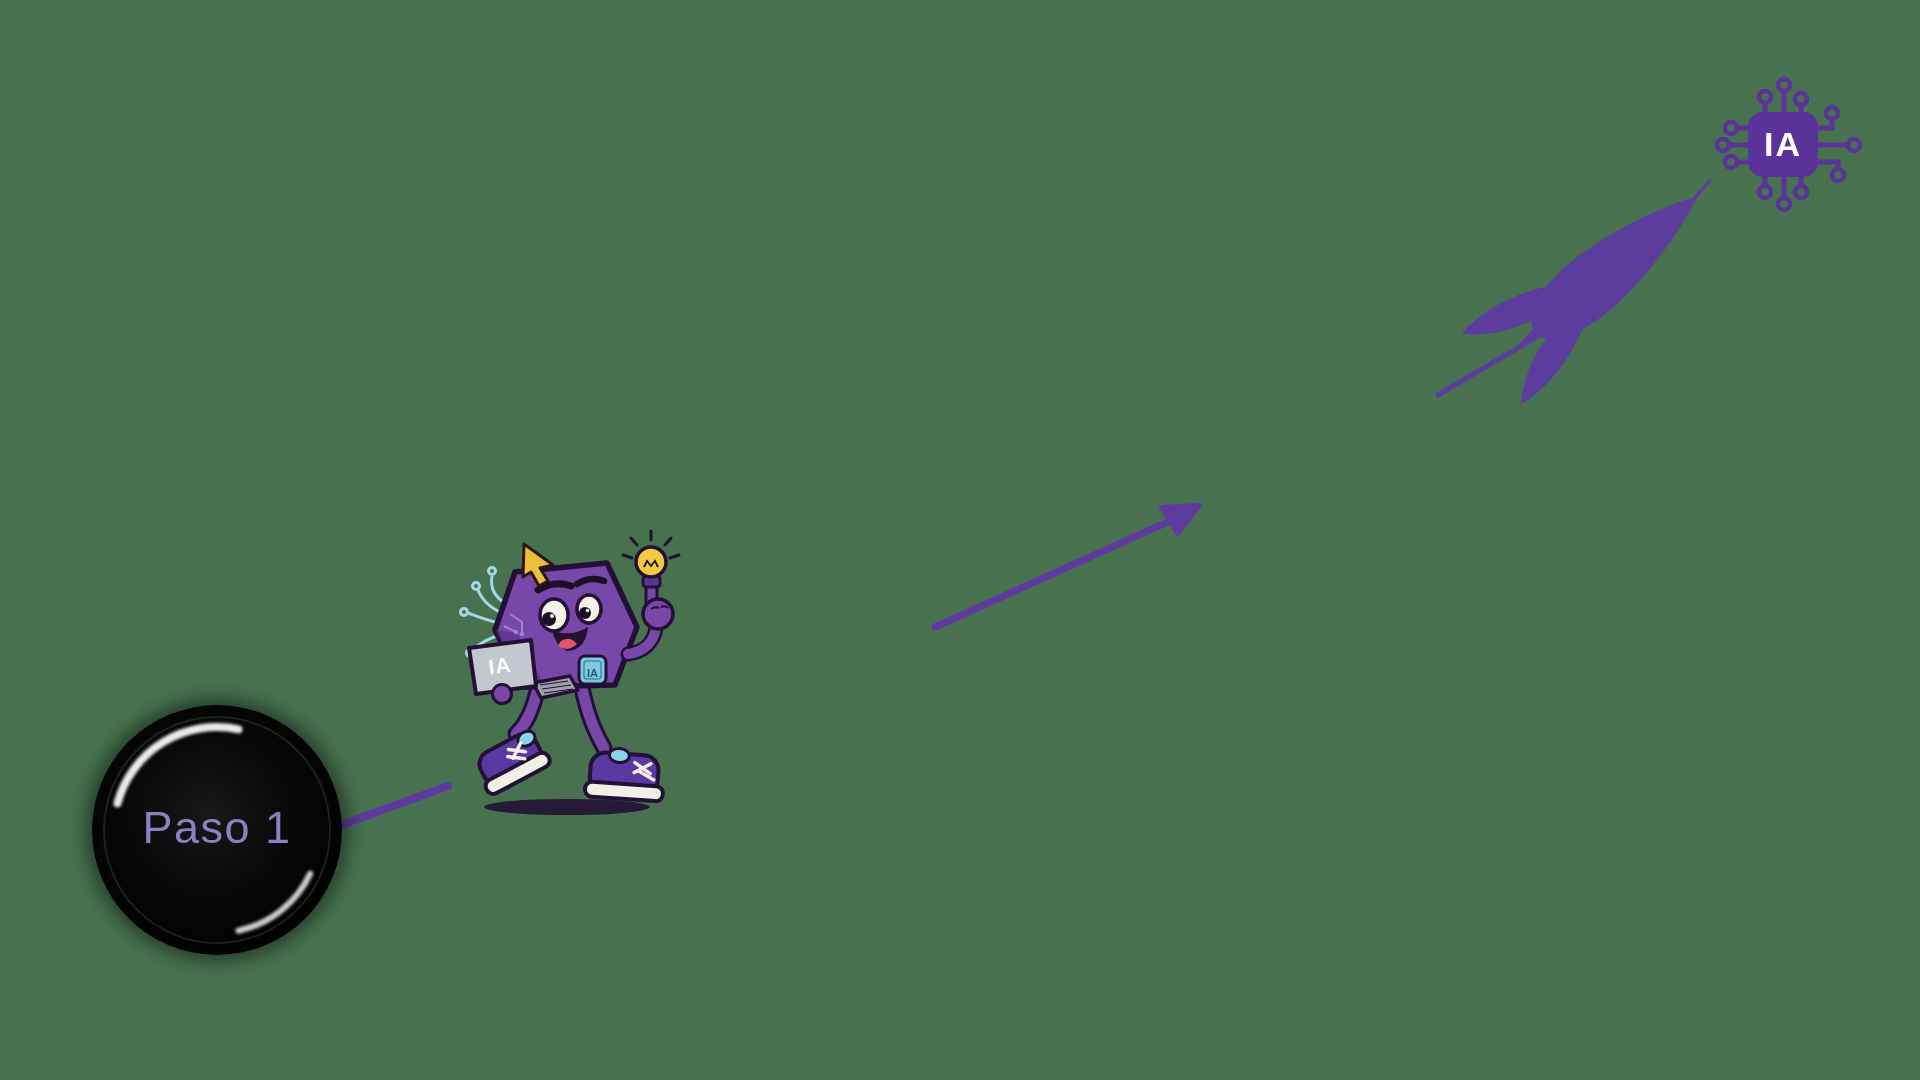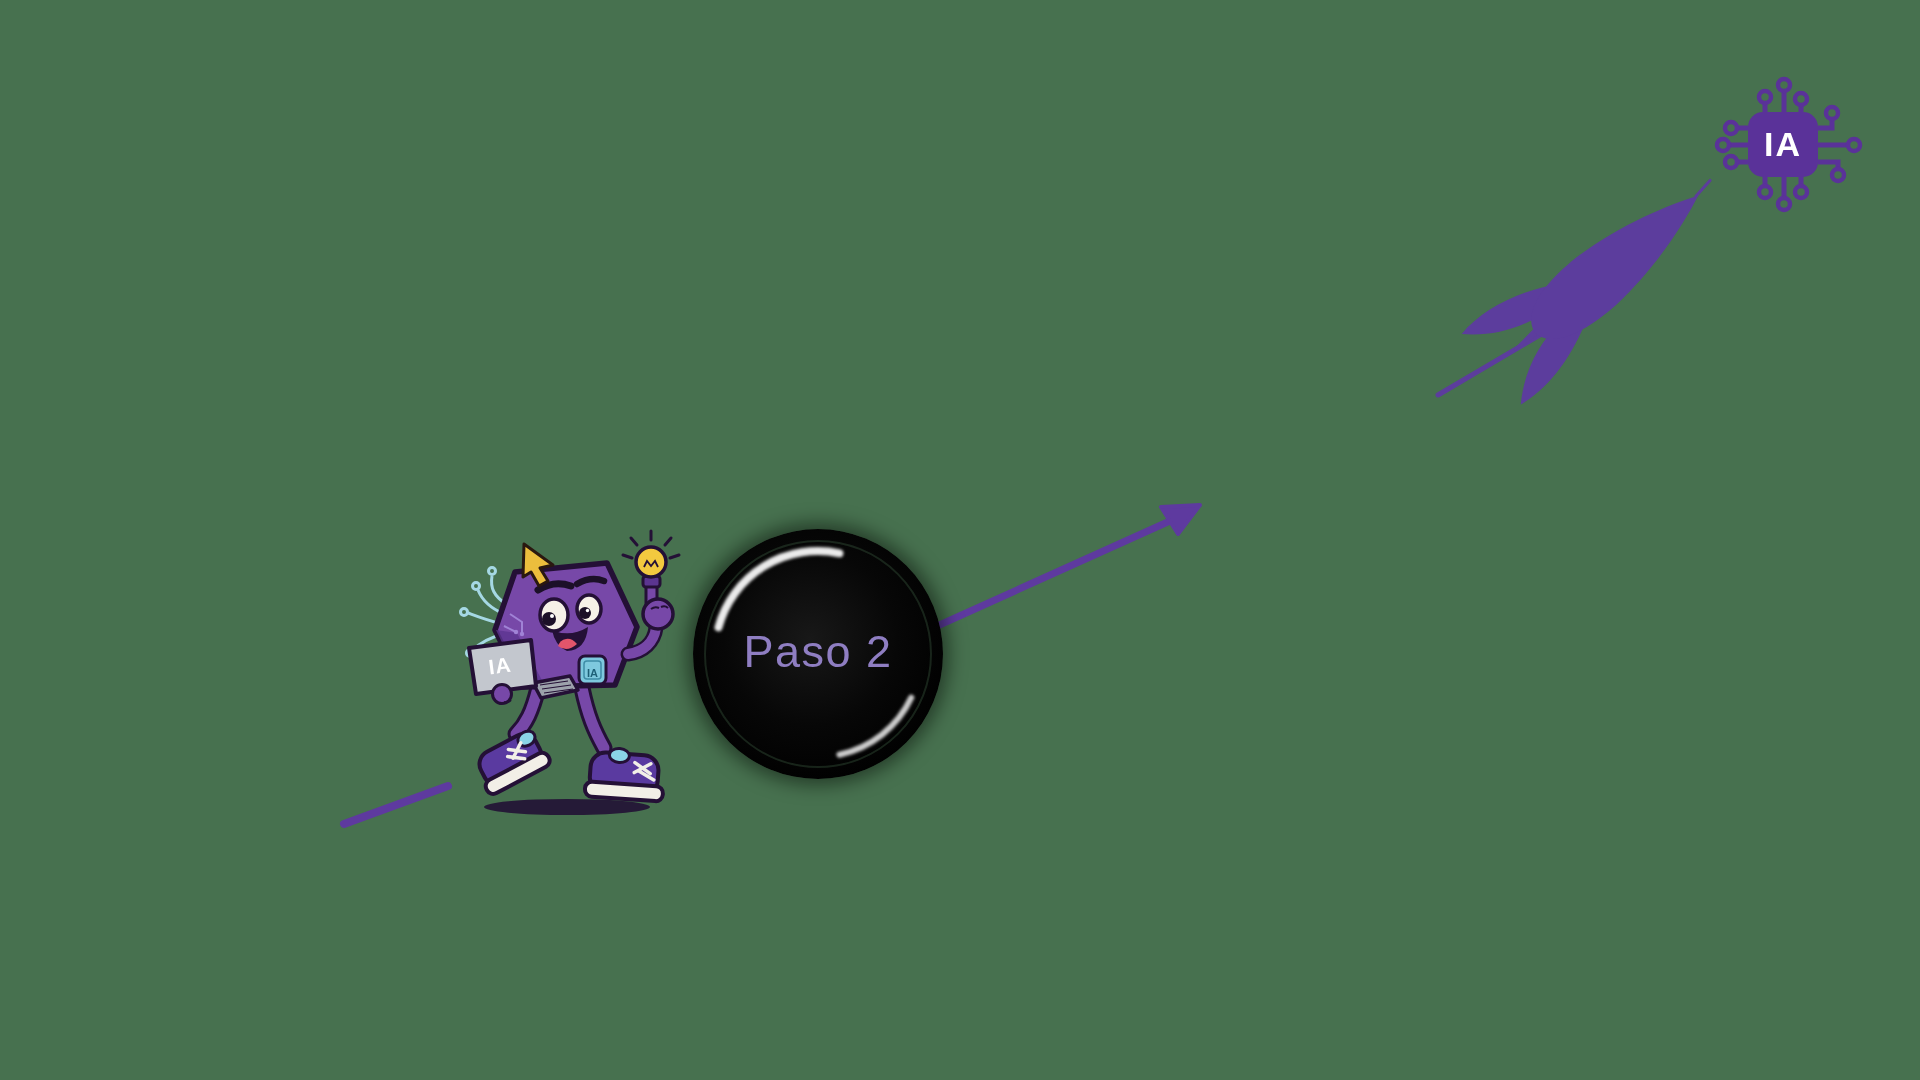--- a/index.html
+++ b/index.html
@@ -35,34 +35,34 @@
 
   <svg class="overlay" viewBox="0 0 1920 1080">
     <line x1="344" y1="824" x2="448" y2="786" stroke="#5E3A9F" stroke-width="8" stroke-linecap="round"></line>
     <g>
       <line x1="935" y1="627" x2="1181" y2="516" stroke="#5E3A9F" stroke-width="7" stroke-linecap="round"></line>
       <path d="M1200,505 L1178,534 L1161,507 Z" fill="#5E3A9F" stroke="#5E3A9F" stroke-width="4" stroke-linejoin="round"></path>
     </g>
     <line x1="1438" y1="395" x2="1560" y2="323" stroke="#5C3D9D" stroke-width="5" stroke-linecap="round"></line>
   </svg>
 
-
-  <div class="sphere" id="sphere2">
+  <div class="sphere" id="sphere1">
     <svg viewBox="0 0 250 250">
       <defs>
-          <filter id="glowB" x="-30%" y="-30%" width="160%" height="160%">
+          <filter id="glowA" x="-30%" y="-30%" width="160%" height="160%">
             <feGaussianBlur stdDeviation="1.7"></feGaussianBlur>
           </filter>
         </defs>
       <circle cx="125" cy="125" r="113" fill="none" stroke="#4E7A56" stroke-width="2" opacity="0.28"></circle>
-      <path d="M25.5,98.3 A103,103 0 0 1 146.4,24.3" fill="none" stroke="#FFFFFF" stroke-width="8" stroke-linecap="round" opacity="0.92" filter="url(#glowB)"></path>
-      <path d="M218.3,168.6 A103,103 0 0 1 146.4,225.7" fill="none" stroke="#FFFFFF" stroke-width="6" stroke-linecap="round" opacity="0.8" filter="url(#glowB)"></path>
+      <path d="M25.5,98.3 A103,103 0 0 1 146.4,24.3" fill="none" stroke="#FFFFFF" stroke-width="8" stroke-linecap="round" opacity="0.92" filter="url(#glowA)"></path>
+      <path d="M218.3,168.6 A103,103 0 0 1 146.4,225.7" fill="none" stroke="#FFFFFF" stroke-width="6" stroke-linecap="round" opacity="0.8" filter="url(#glowA)"></path>
     </svg>
-    <div class="step-label">Paso 2</div>
+    <div class="step-label">Paso 1</div>
   </div>
+
 
 
   <svg class="mascot" viewBox="0 0 310 310">
     <ellipse cx="137" cy="287" rx="83" ry="8" fill="#200B33" opacity="0.85"></ellipse>
 
     <g stroke="#A5D8E4" stroke-width="3" fill="none">
       <path d="M76,84 C64,76 60,68 62,56"></path>
         <circle cx="62" cy="51" r="3.5"></circle>
       <path d="M74,94 C60,88 52,80 48,70"></path>
         <circle cx="46" cy="66" r="3.5"></circle>

